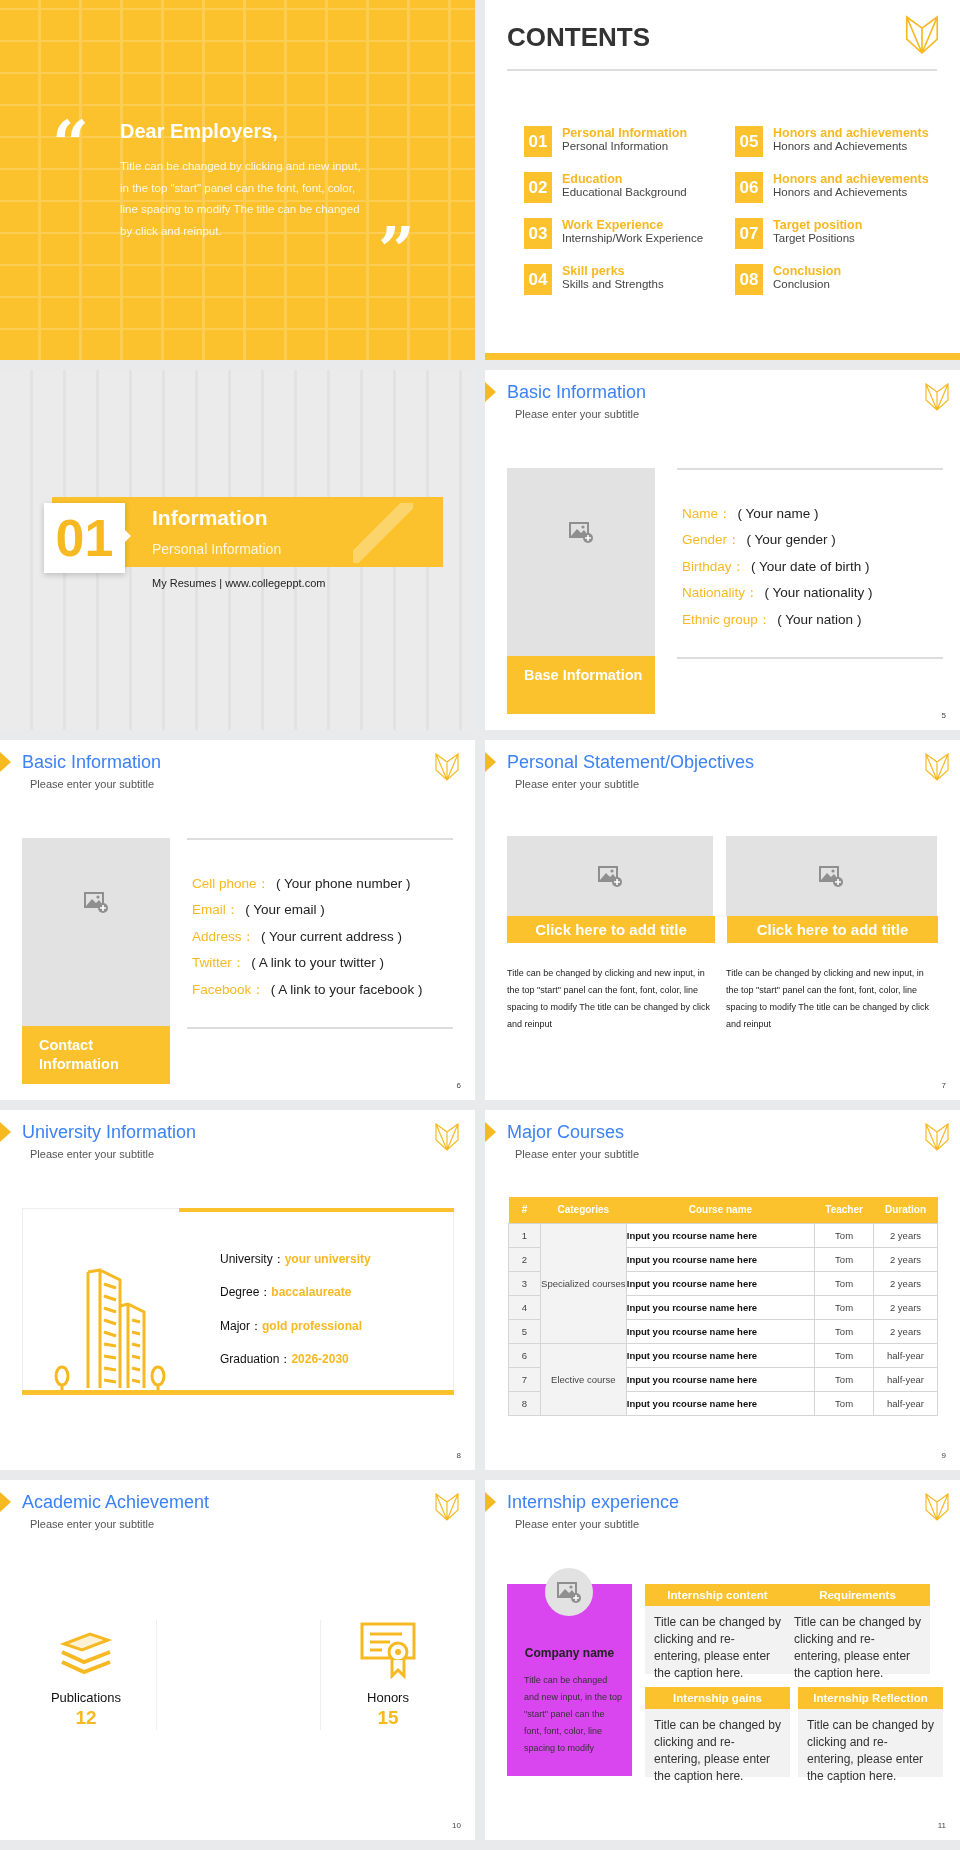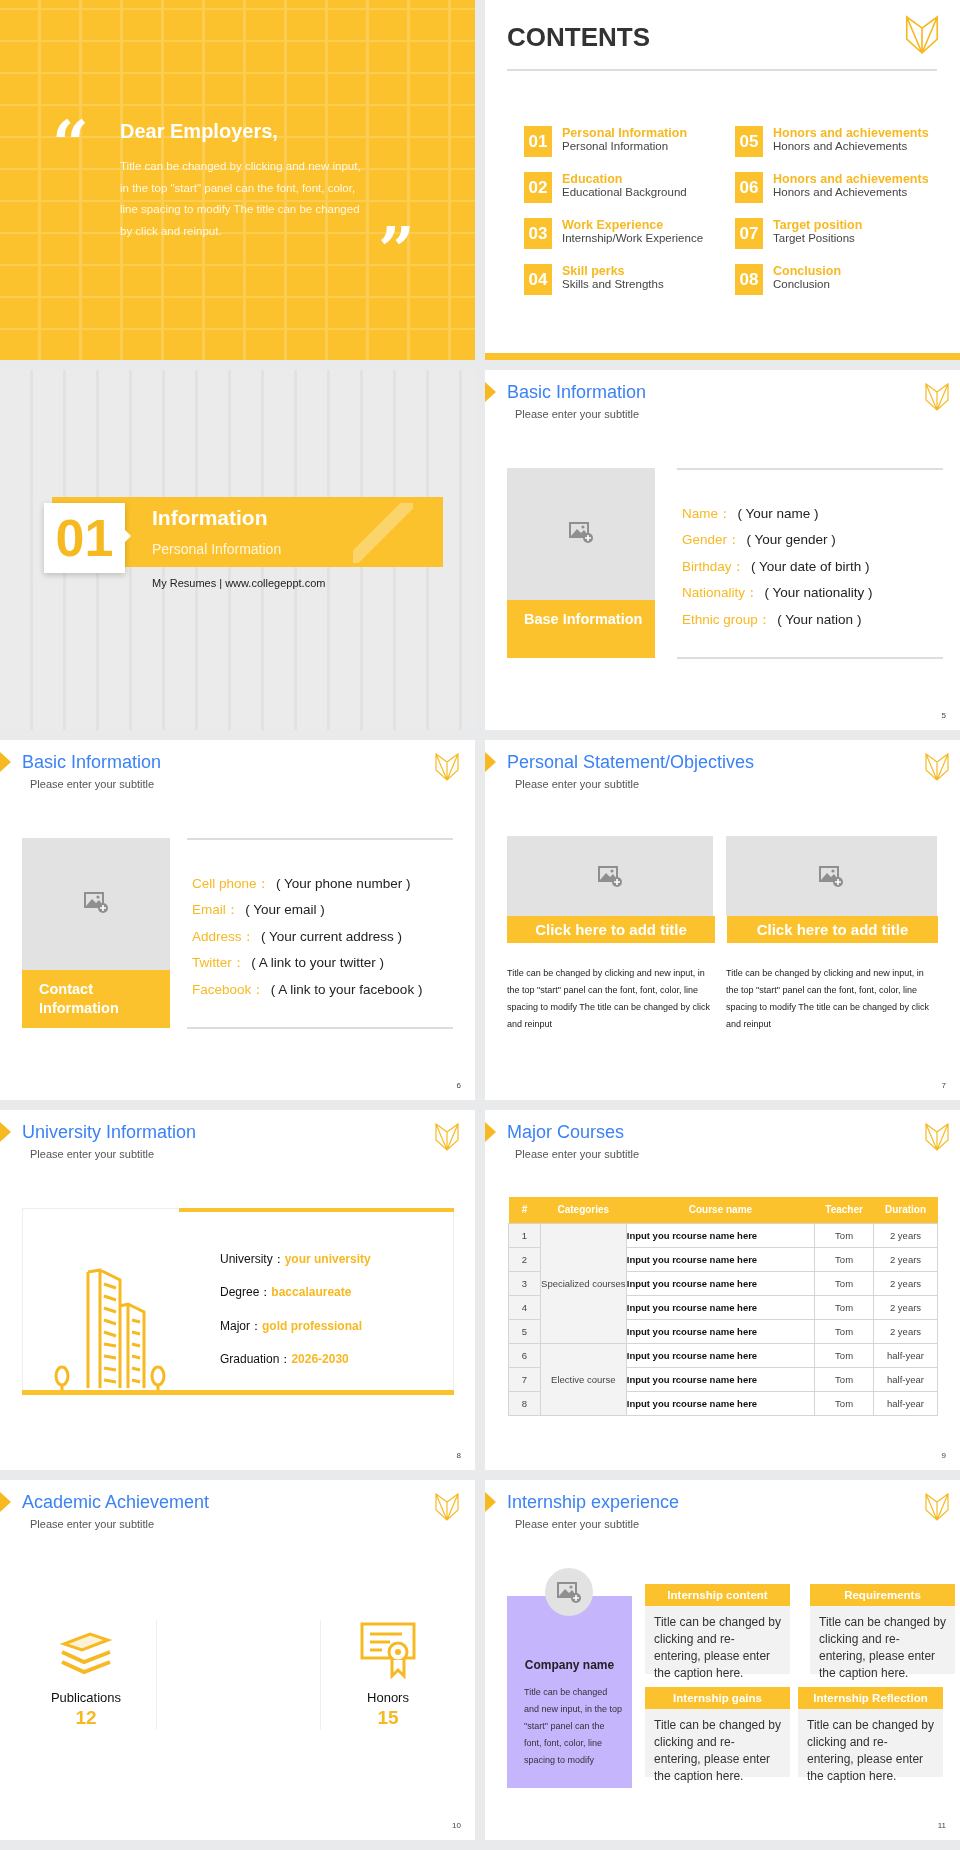--- a/index.html
+++ b/index.html
@@ -37,21 +37,21 @@
  repeating-linear-gradient(0deg,transparent 0 40px,rgba(255,255,255,.5) 40px 44px);opacity:.85;}
 .s3 .wash{position:absolute;inset:0;background:rgba(240,240,240,.55);}
 .s3 .band{position:absolute;left:52px;top:127px;width:391px;height:70px;background:#fbc22d;}
 .s3 .band .stripe{position:absolute;right:30px;top:6px;width:60px;height:60px;background:linear-gradient(135deg,transparent 40%,rgba(255,255,255,.3) 40% 55%,transparent 55%);}
 .s3 .numbox{position:absolute;left:44px;top:133px;width:81px;height:70px;background:#fff;box-shadow:0 2px 6px rgba(0,0,0,.2);color:#f7b922;font-size:52px;font-weight:bold;text-align:center;line-height:70px;}
 .s3 .numbox:after{content:"";position:absolute;right:-6px;top:27px;border-top:6px solid transparent;border-bottom:6px solid transparent;border-left:6px solid #fff;}
 .s3 .tt{position:absolute;left:152px;top:136px;font-size:21px;font-weight:bold;color:#fff;}
 .s3 .ts{position:absolute;left:152px;top:171px;font-size:14px;color:#fff6de;}
 .s3 .url{position:absolute;left:152px;top:207px;font-size:11px;color:#222;}
 
-.photo{position:absolute;left:22px;top:98px;width:148px;height:190px;background:#e3e2e3;}
+.photo{position:absolute;left:22px;top:98px;width:148px;height:246px;background:#e3e2e3;}
 .photo .cap{position:absolute;left:0;bottom:0;width:100%;height:58px;background:#fbc22d;color:#fff;font-weight:bold;font-size:14.5px;padding:10px 0 0 17px;line-height:19px;}
 .imgicon{position:absolute;width:26px;height:24px;}
 .hr{position:absolute;height:2px;background:#ddd;}
 .field{position:absolute;font-size:13.5px;white-space:nowrap;}
 .field .k{color:#f7b922;}
 .field .v{color:#222;margin-left:6px;}
 
 .ps-img{position:absolute;top:96px;height:80px;background:#e3e2e3;}
 .ps-cap{position:absolute;top:176px;height:27px;background:#fbc22d;color:#fff;font-weight:bold;font-size:15px;text-align:center;line-height:27px;}
 .ps-text{position:absolute;top:225px;font-size:9px;line-height:17px;color:#222;}
@@ -67,21 +67,21 @@
 .crs td{border:1px solid #d5d5d5;height:24px;text-align:center;color:#444;}
 .crs td.num,.crs td.cat{background:#f3f3f3;}
 .crs td.cname{text-align:left;padding-left:0;font-weight:bold;color:#111;}
 
 .ach{position:absolute;top:140px;width:140px;text-align:center;}
 .ach .ic{width:60px;height:60px;margin:0 auto;}
 .ach .lbl{font-size:13px;color:#111;margin-top:6px;}
 .ach .val{font-size:19px;color:#f7b922;font-weight:bold;margin-top:2px;}
 .vsep{position:absolute;top:140px;width:1px;height:110px;background:#eee;}
 
-.cmp{position:absolute;left:22px;top:116px;width:125px;height:192px;background:#c4b5fd;}
+.cmp{position:absolute;left:22px;top:104px;width:125px;height:192px;background:#d946ef;}
 .cmp-circle{position:absolute;left:60px;top:88px;width:48px;height:48px;border-radius:50%;background:#e2e2e2;}
 .cmp .nm{position:absolute;left:0;top:62px;width:100%;text-align:center;font-size:12px;font-weight:bold;color:#222;}
 .cmp .tx{position:absolute;left:17px;top:88px;width:100px;font-size:9px;line-height:17px;color:#333;}
 .ib{position:absolute;width:145px;height:90px;background:#f2f2f2;}
 .ib .hd{height:22px;background:#fbc22d;color:#fff;font-weight:bold;font-size:11.5px;text-align:center;line-height:22px;}
 .ib .bd{padding:8px 9px;font-size:12px;line-height:17px;color:#333;}
 </style>
 </head>
 <body>
 
@@ -413,21 +413,21 @@
         <path d="M3 16 L9 9 L13 13 L16 10 L19 14 L19 16Z" fill="#8f8f8f"></path>
         <circle cx="15" cy="7" r="1.6" fill="#8f8f8f"></circle>
         <circle cx="20" cy="18" r="5" fill="#8f8f8f"></circle>
         <path d="M20 15v6M17 18h6" stroke="#fff" stroke-width="1.6"></path>
       </svg>
   </div>
   <div class="ib" style="left:160px;top:104px">
     <div class="hd">Internship content</div>
     <div class="bd">Title can be changed by clicking and re-entering, please enter the caption here.</div>
   </div>
-  <div class="ib" style="left:325px;top:104px">
+  <div class="ib" style="left:300px;top:104px">
     <div class="hd">Requirements</div>
     <div class="bd">Title can be changed by clicking and re-entering, please enter the caption here.</div>
   </div>
   <div class="ib" style="left:160px;top:207px">
     <div class="hd">Internship gains</div>
     <div class="bd">Title can be changed by clicking and re-entering, please enter the caption here.</div>
   </div>
   <div class="ib" style="left:313px;top:207px">
     <div class="hd">Internship Reflection</div>
     <div class="bd">Title can be changed by clicking and re-entering, please enter the caption here.</div>

